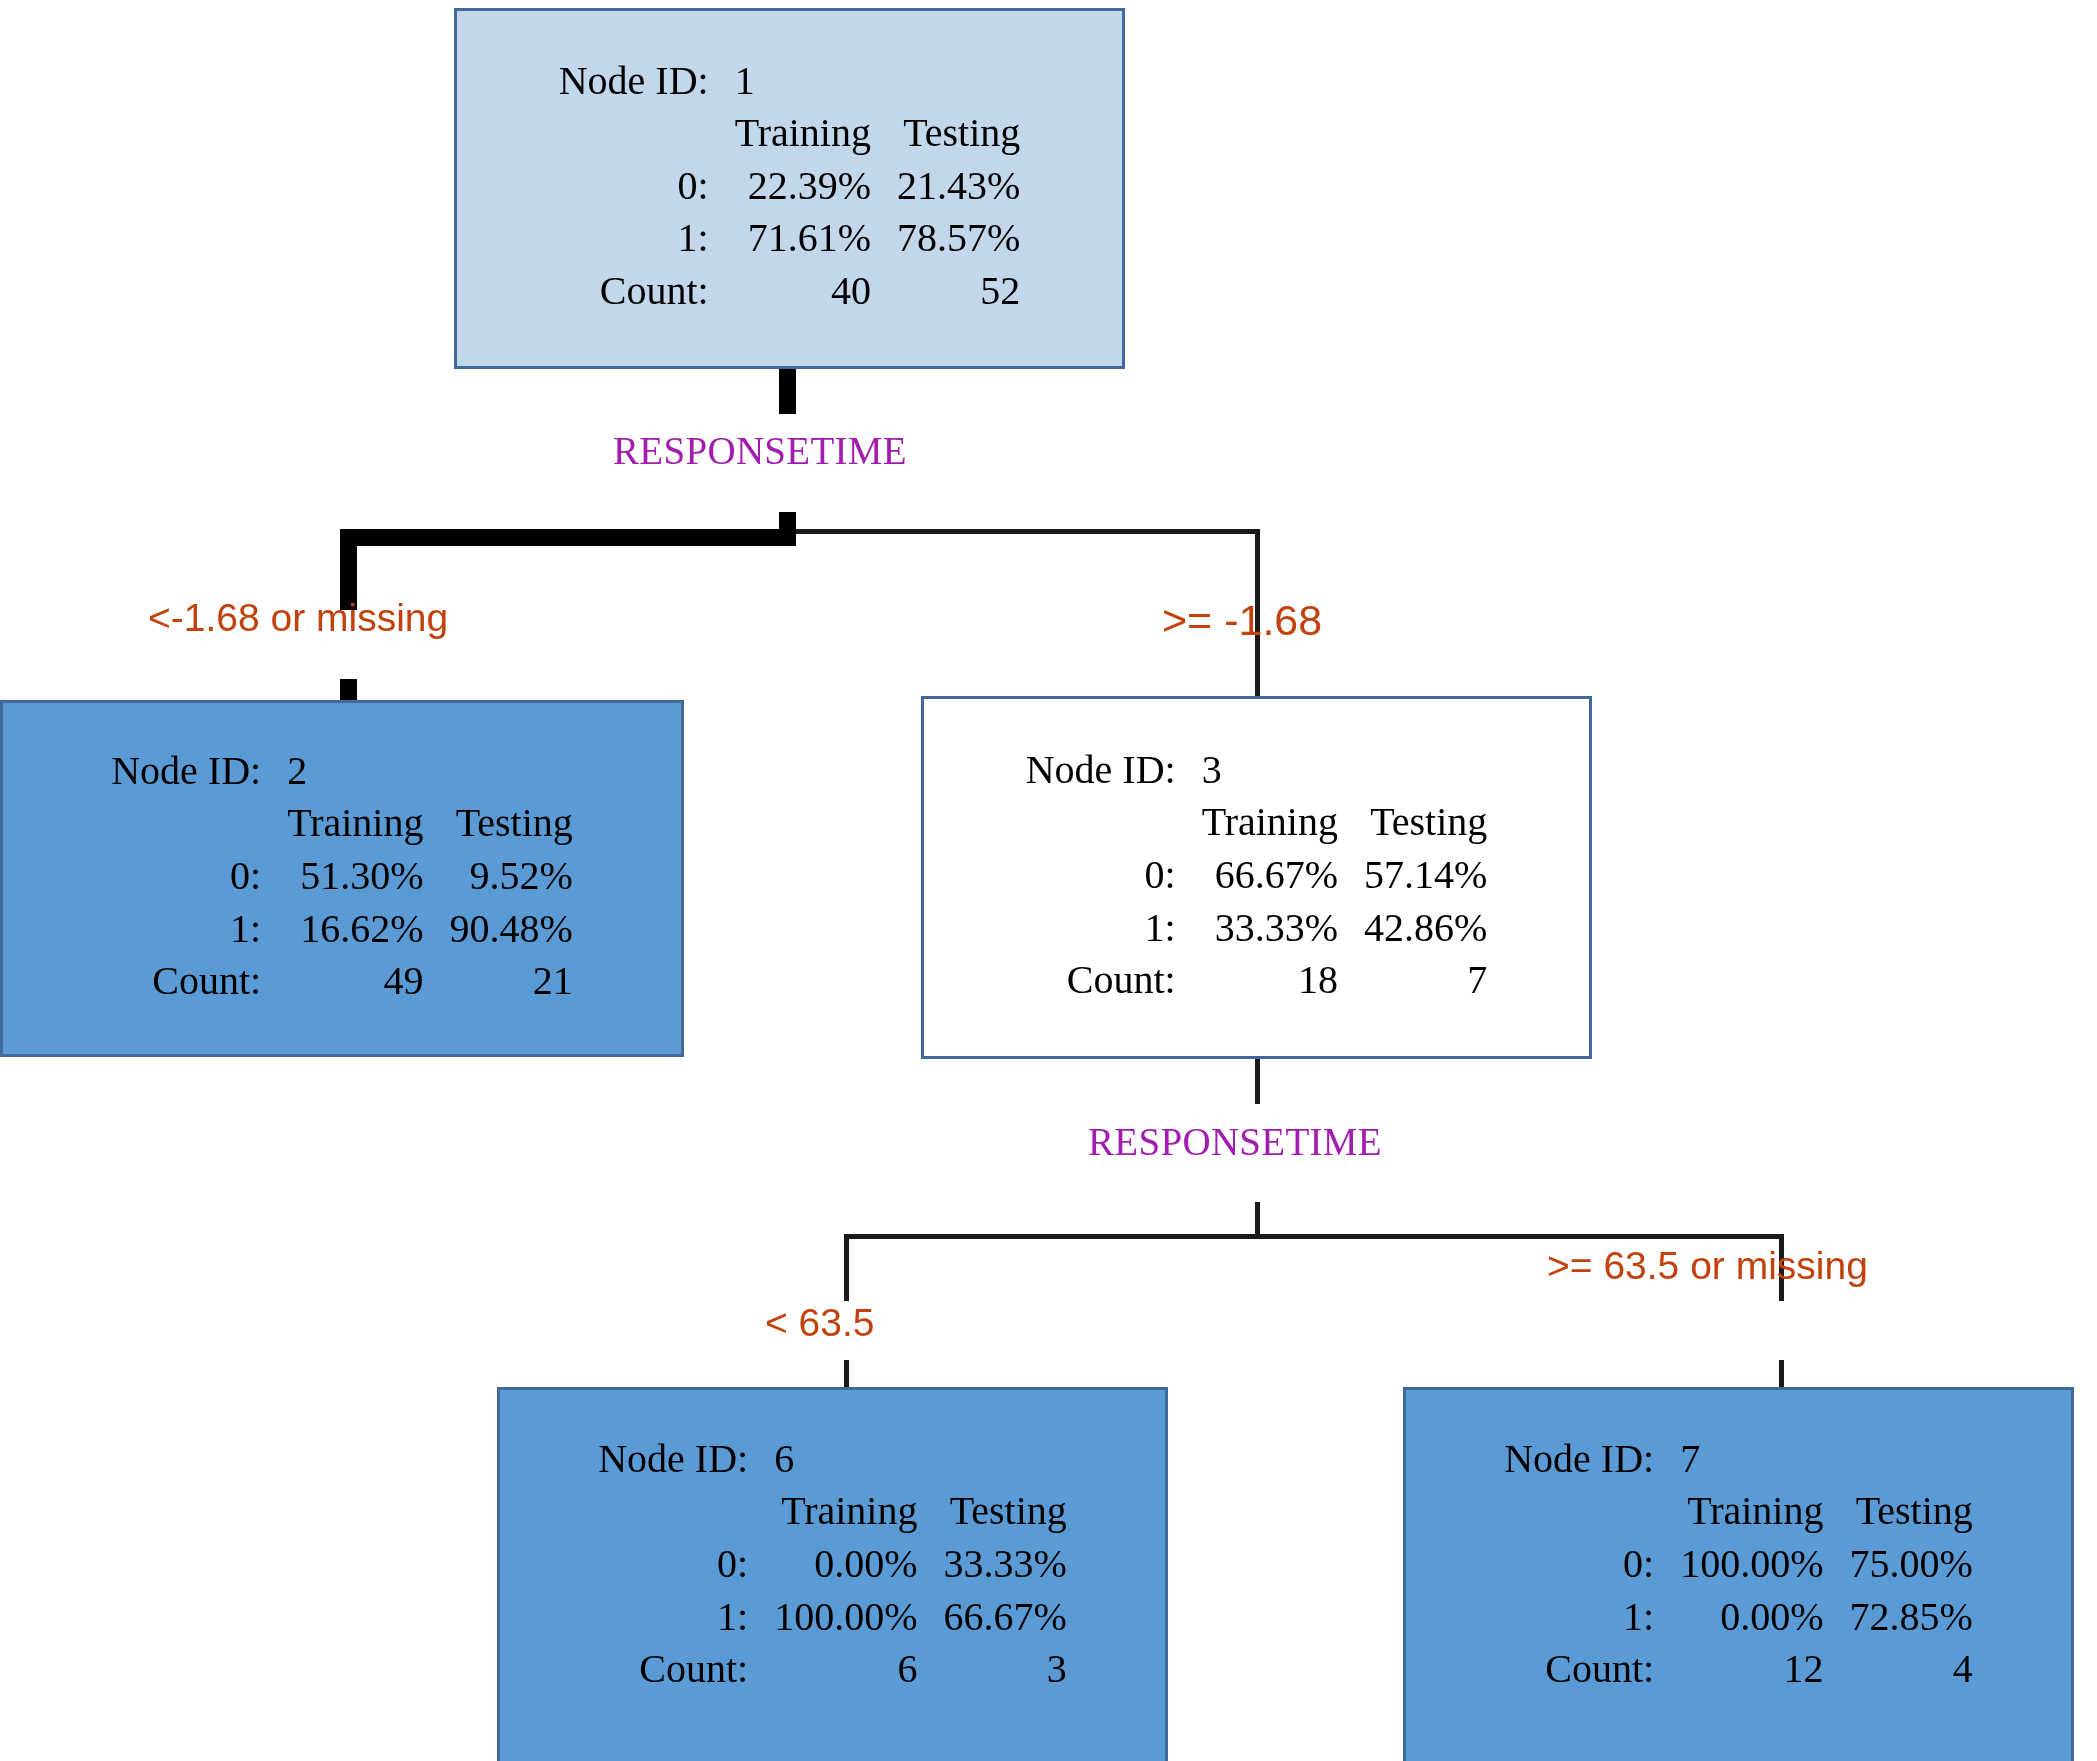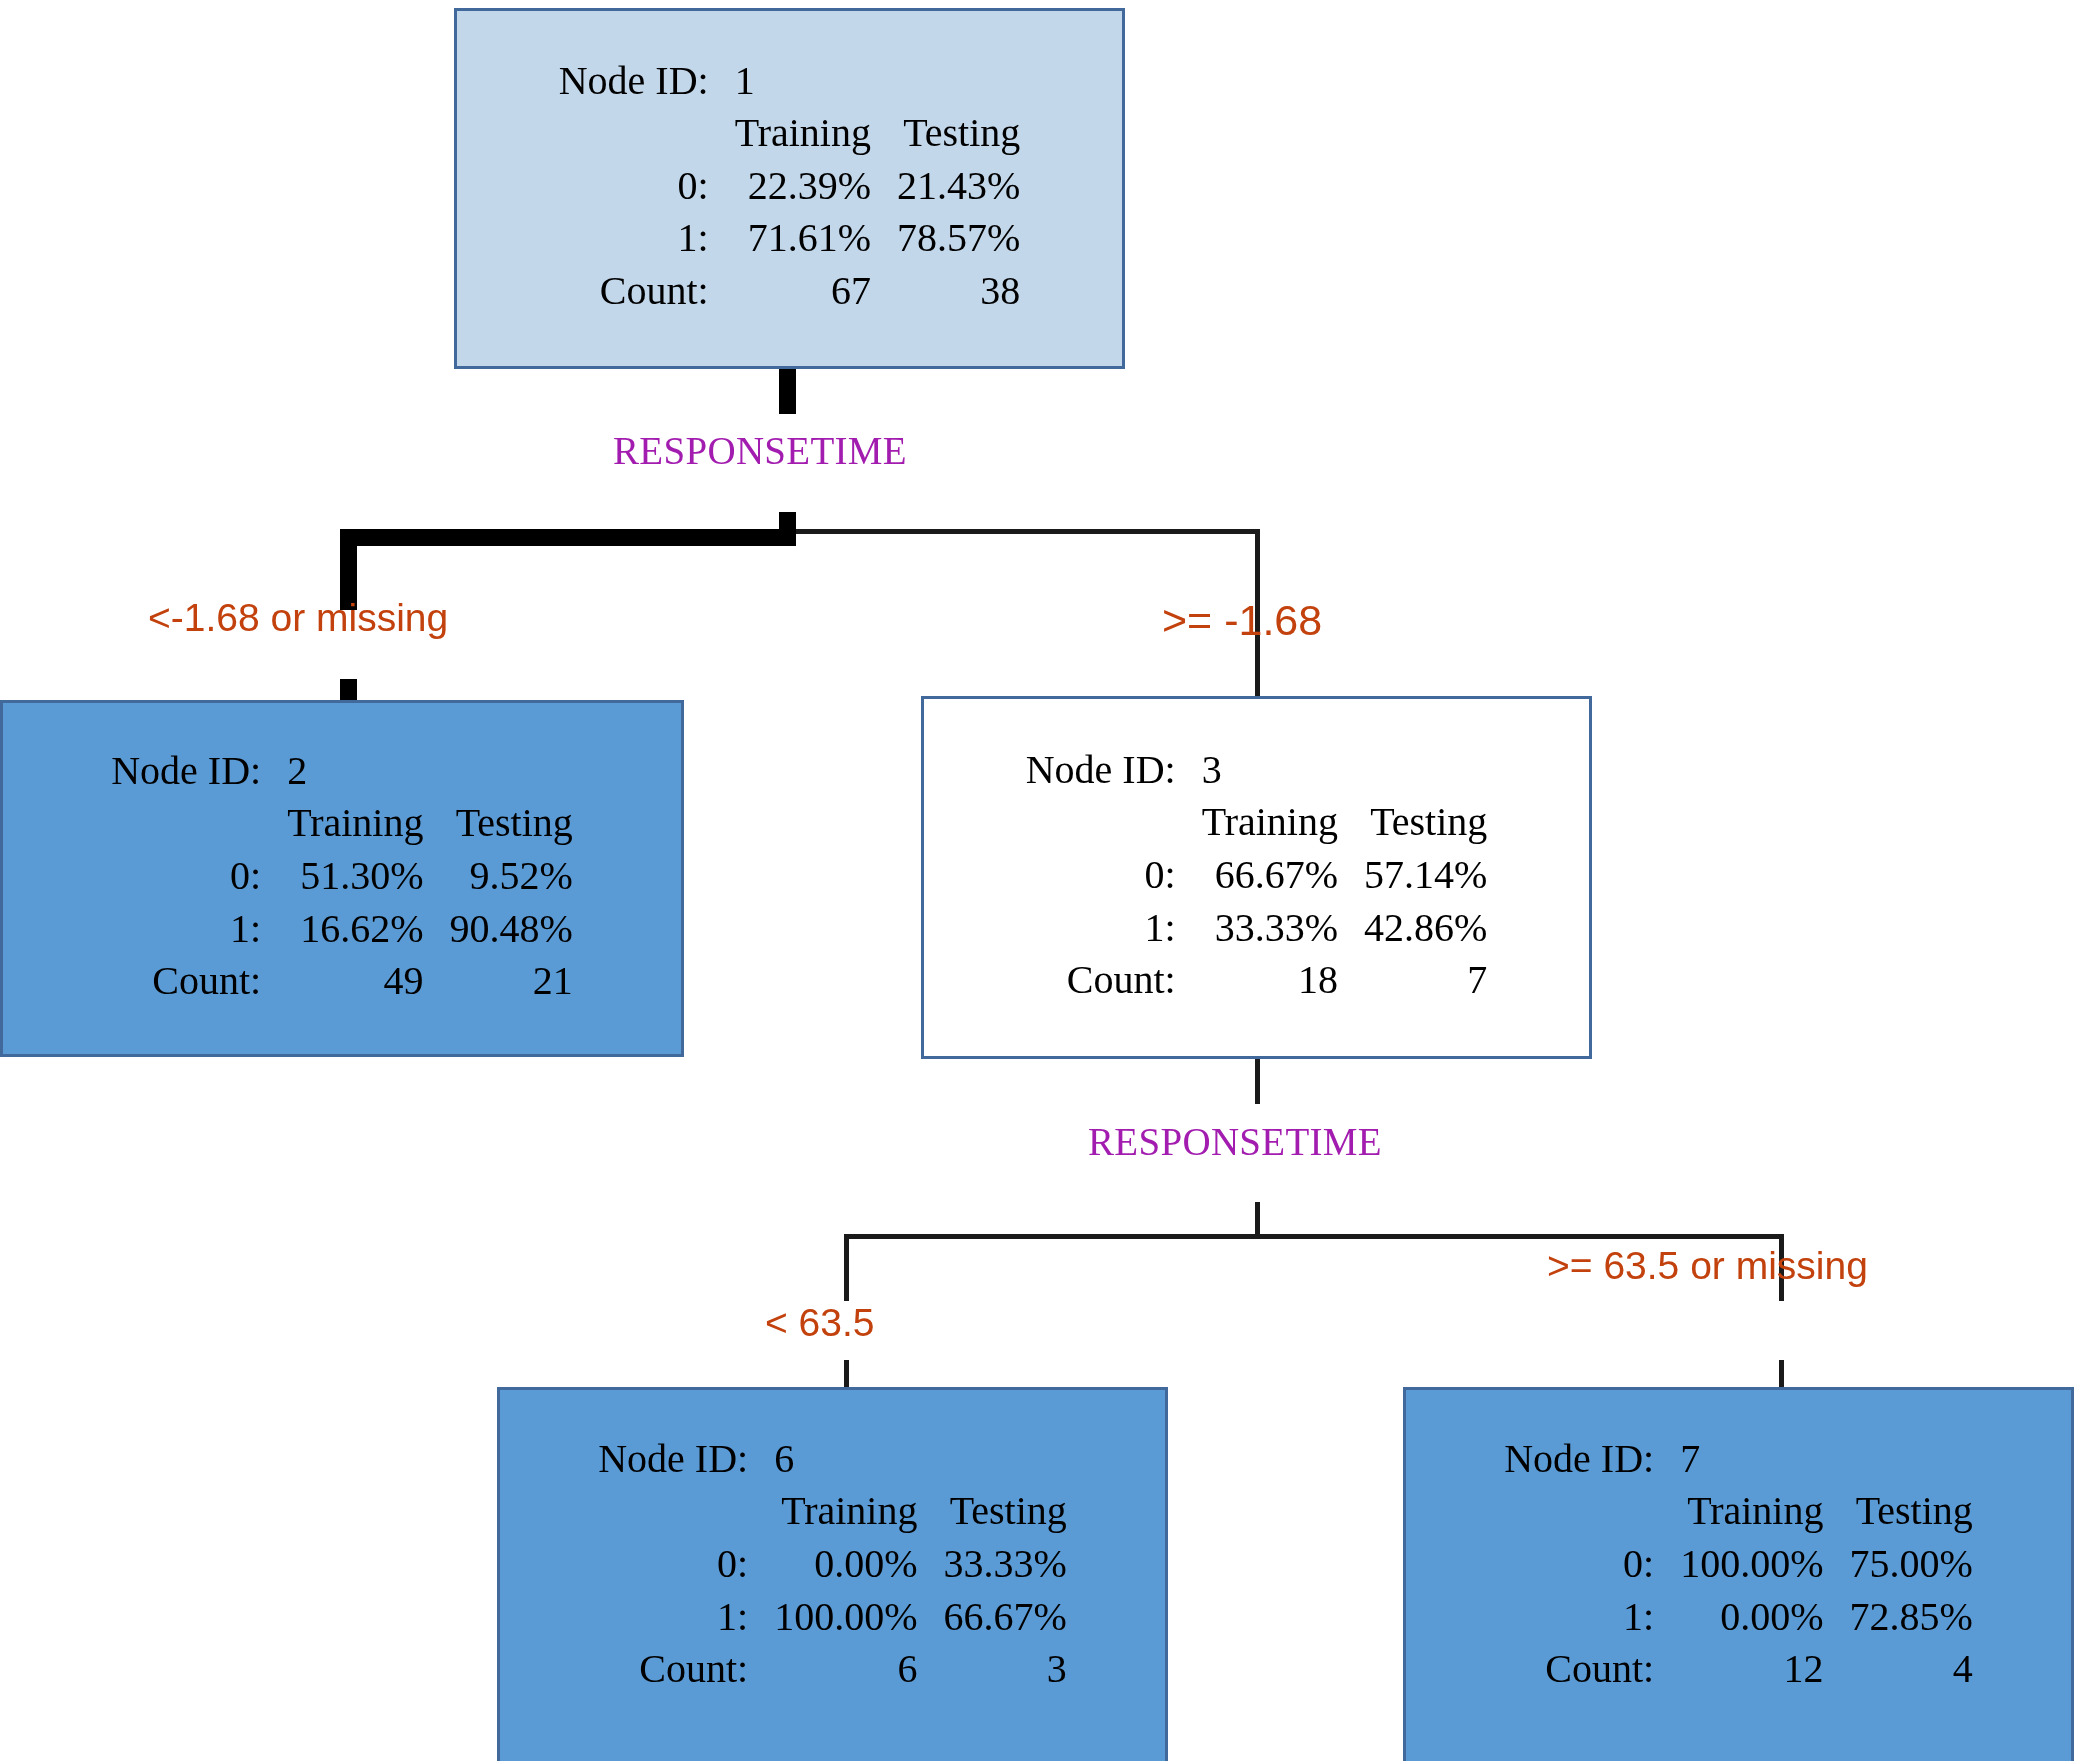--- a/index.html
+++ b/index.html
@@ -71,22 +71,22 @@
 
       <div class="c-lab">0:</div>
       <div class="c-tr">22.39%</div>
       <div class="c-te">21.43%</div>
 
       <div class="c-lab">1:</div>
       <div class="c-tr">71.61%</div>
       <div class="c-te">78.57%</div>
 
       <div class="c-lab">Count:</div>
-      <div class="c-tr">67</div>
-      <div class="c-te">38</div>
+      <div class="c-tr">40</div>
+      <div class="c-te">52</div>
     </div>
   </div>
 
   <div class="ln" style="left:779px;top:369px;width:17px;height:45px;"></div>
 
   <div class="varlabel" style="left:613px;top:428px;font-size:39px;">RESPONSETIME</div>
 
   <div class="ln" style="left:779px;top:512px;width:17px;height:27px;"></div>
 
   <div class="ln" style="left:340px;top:529px;width:456px;height:17px;"></div>

